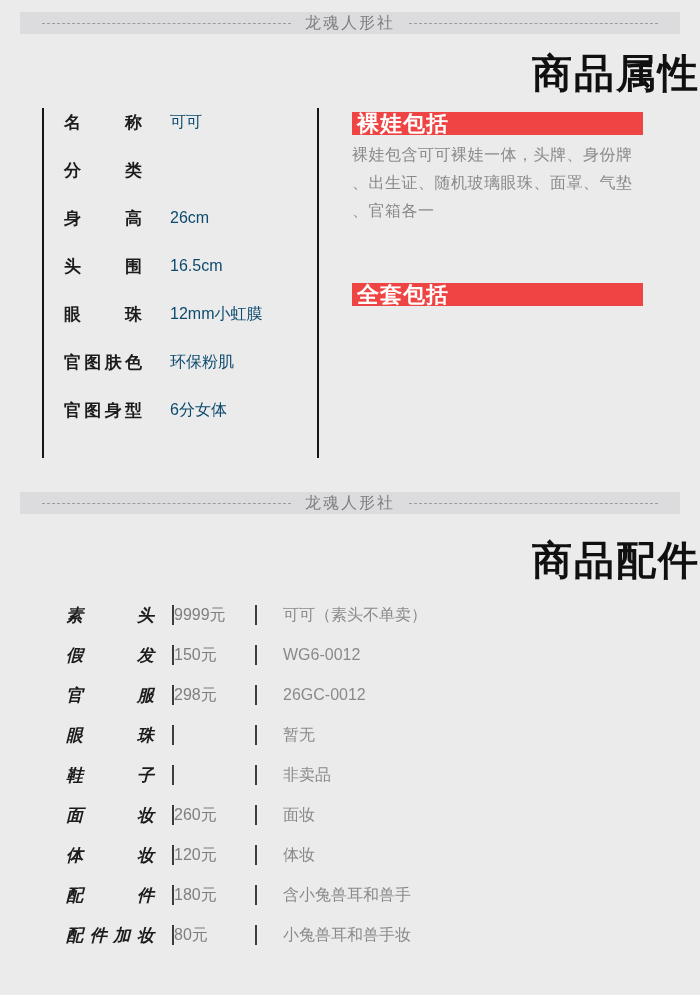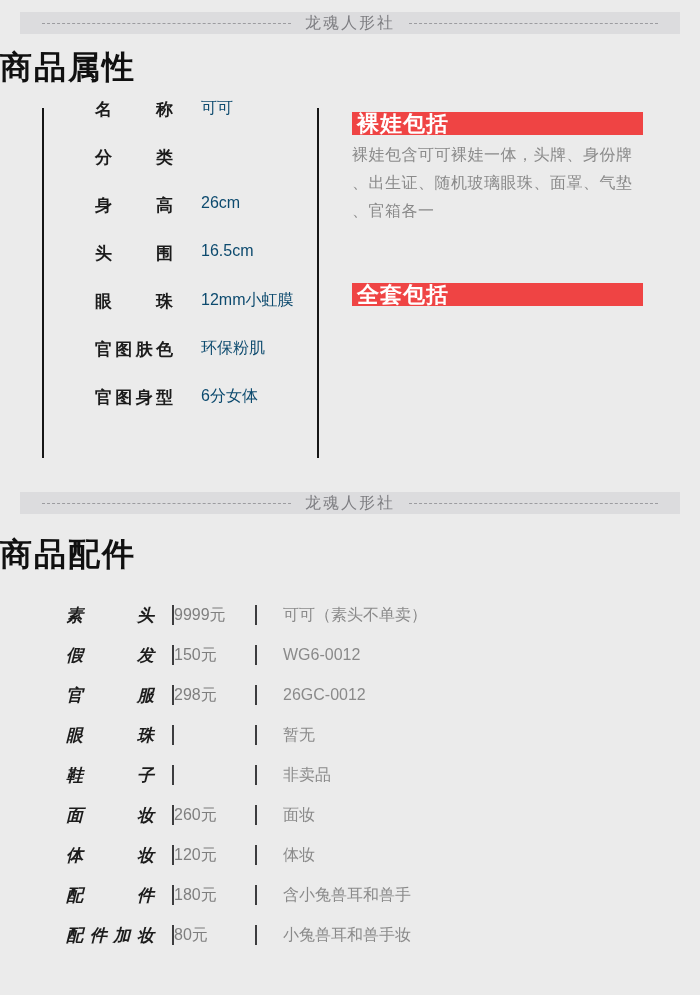--- a/index.html
+++ b/index.html
@@ -21,32 +21,32 @@
   .brand-band .dash{flex:1;border-top:1px dashed #9c9ca0;height:0;}
   .brand-band .brand-name{
     color:#7d7d81;font-size:16px;letter-spacing:2px;
     margin:0 14px;white-space:nowrap;
   }
   #band-1{top:12px;}
   #band-2{top:492px;}
 
   
   .section-title{
-    position:absolute;left:0;right:0;text-align:left;
-    font-size:32px;font-weight:700;color:#101010;letter-spacing:2px;
+    position:absolute;left:0;right:0;text-align:right;
+    font-size:40px;font-weight:700;color:#101010;letter-spacing:2px;
   }
   #title-attributes{top:46px;}
   #title-accessories{top:533px;}
 
   
   #attr-col{
     position:absolute;left:42px;top:108px;width:273px;height:350px;
     border-left:2px solid #161616;border-right:2px solid #161616;
   }
-  .attr-row{display:flex;height:48px;margin-top:0;margin-left:31px;}
+  .attr-row{display:flex;align-items:center;height:48px;margin-top:0;}
   .attr-row:first-child{margin-top:-10px;}
   .attr-label{
     display:inline-block;width:78px;margin-left:20px;
     font-size:17px;font-weight:700;color:#1c1c1c;
     text-align:justify;text-align-last:justify;text-justify:inter-character;
   }
   .attr-value{margin-left:28px;font-size:16px;color:#0c4a6e;white-space:nowrap;}
 
   
   #include-col{position:absolute;left:352px;top:108px;width:291px;}

